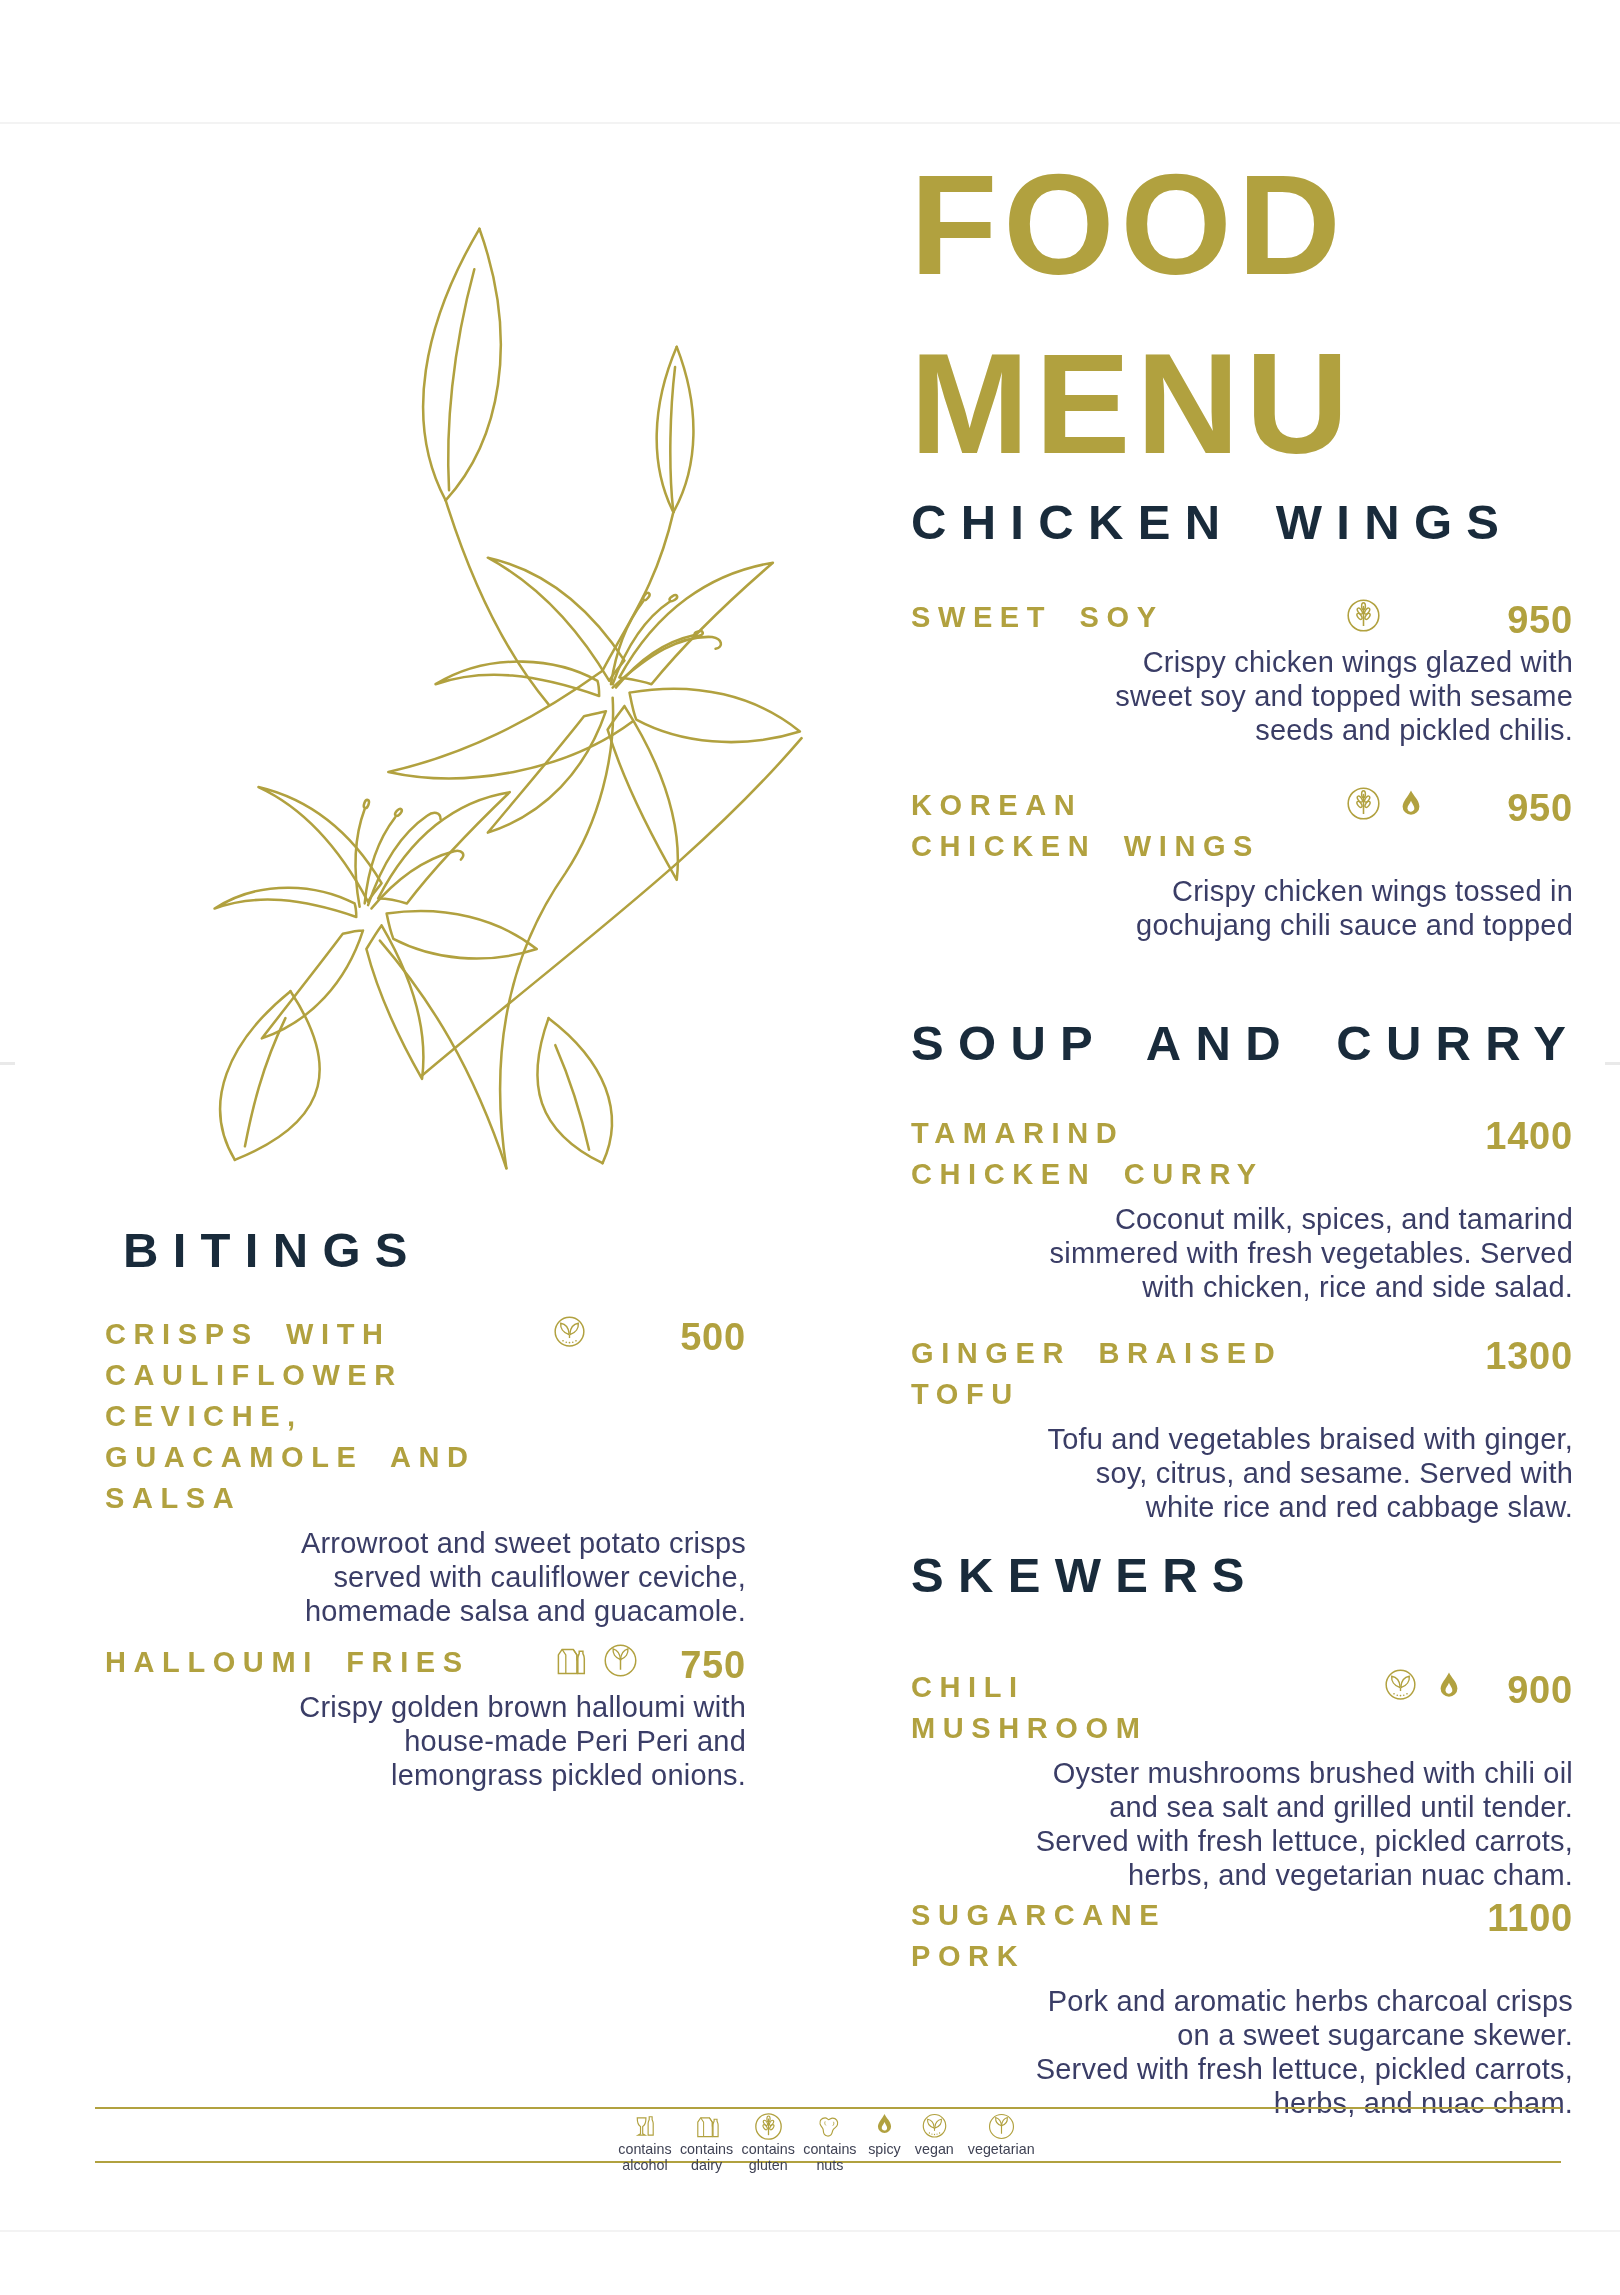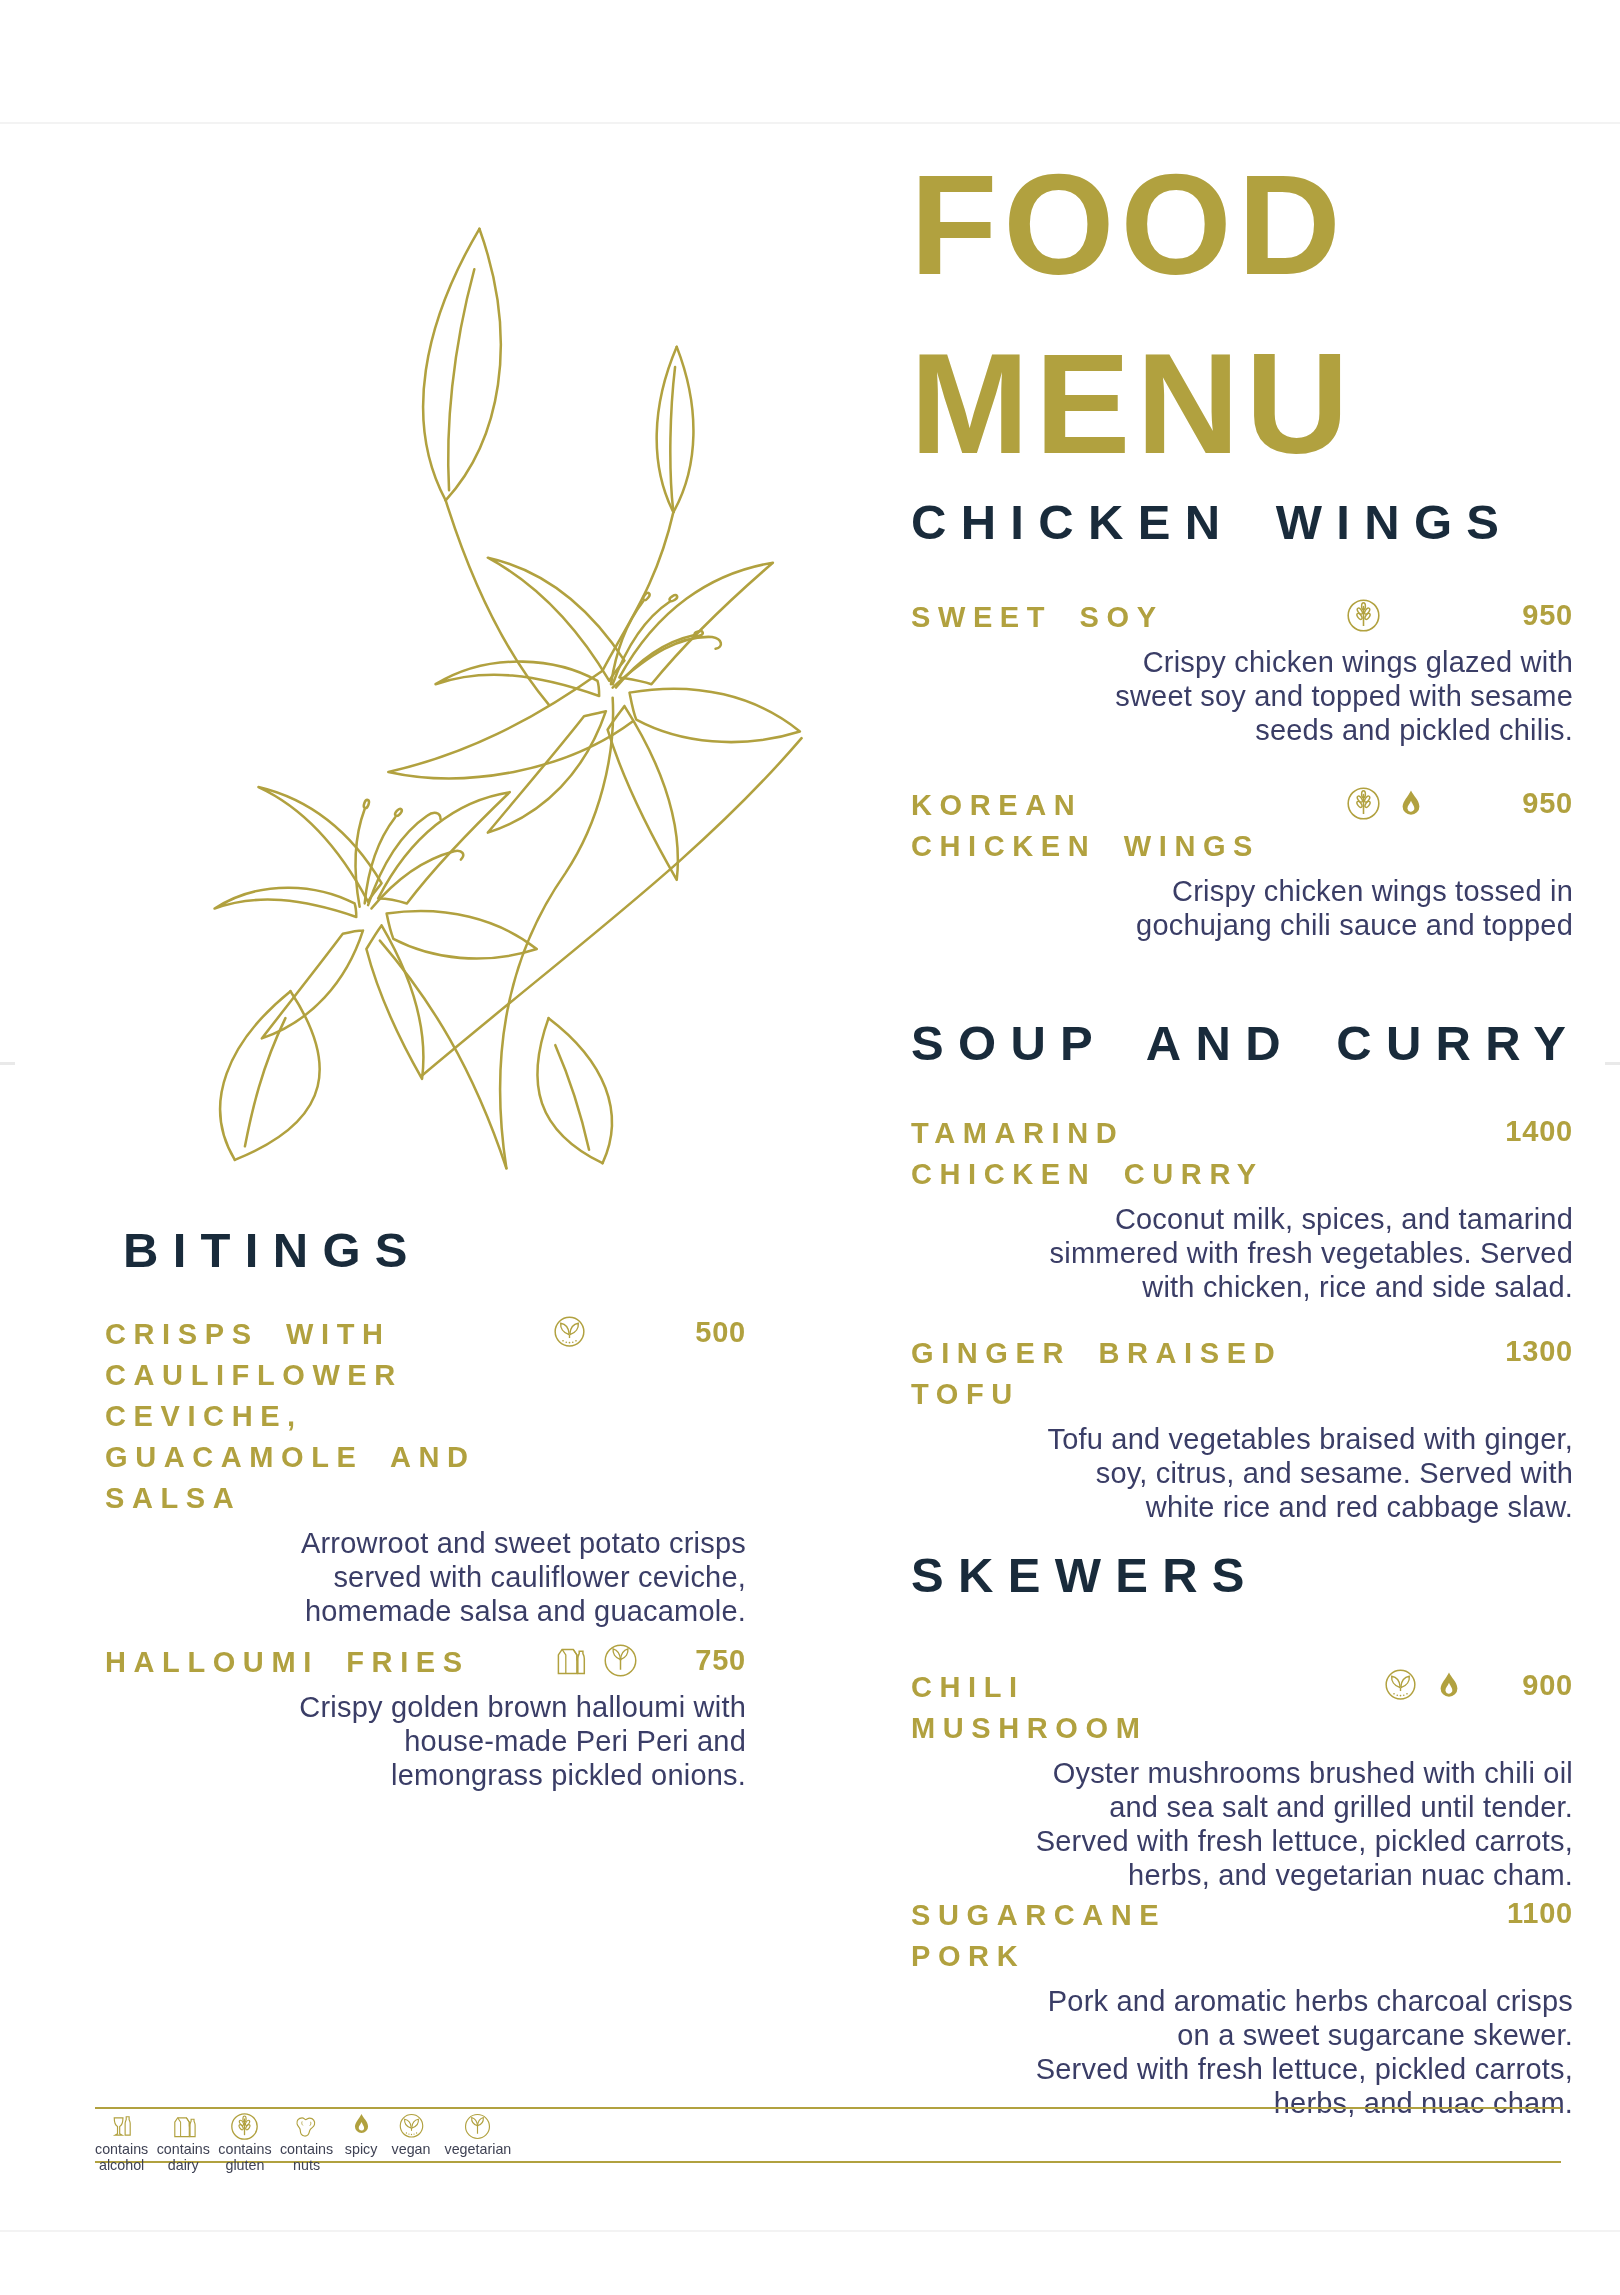--- a/index.html
+++ b/index.html
@@ -13,29 +13,29 @@
   .hdr{position:absolute;color:#192b3b;font-weight:bold;font-size:49px;
        letter-spacing:14.3px;word-spacing:13.5px;white-space:nowrap;}
 
   .item{position:absolute;margin-top:23px;}
   .item.leftcol{left:105px;width:641px;}
   .item.rightcol{left:911px;width:662px;}
   .iname{color:#b1a13f;font-weight:bold;font-size:29px;line-height:41px;
          letter-spacing:7.6px;word-spacing:11.8px;white-space:nowrap;}
   .desc{margin-top:6.8px;color:#3a3d66;font-size:29px;line-height:34px;letter-spacing:0.2px;text-align:right;}
   .price{position:absolute;top:1.7px;right:0;color:#b1a13f;font-weight:bold;
-         font-size:29px;letter-spacing:0.8px;}
+         font-size:38px;letter-spacing:0.8px;}
   .icons{position:absolute;top:-1.7px;display:flex;gap:13.5px;align-items:center;height:41px;}
   .item.rightcol .icons{left:435px;}
   .item.leftcol .icons{left:446px;}
   .ic{display:block;}
 
   .legend-strip{position:absolute;left:95px;top:2107px;width:1466px;height:56px;
                 border-top:2.5px solid #b1a13f;border-bottom:2.5px solid #b1a13f;
-                display:flex;align-items:flex-start;gap:8.4px;padding-top:3.4px;box-sizing:border-box;}
+                display:flex;justify-content:center;align-items:flex-start;gap:8.4px;padding-top:3.4px;box-sizing:border-box;}
   .lg-item{display:flex;flex-direction:column;align-items:center;width:auto;min-width:49px;}
   .lg-item .lbl{color:#3f4254;font-size:14.3px;line-height:16px;text-align:center;}
   .flower{position:absolute;left:110px;top:215px;}
 </style>
 </head>
 <body>
 
 <svg width="0" height="0" style="position:absolute" aria-hidden="true">
   <defs>
     <symbol id="ic-gluten" viewBox="0 0 40 40">

